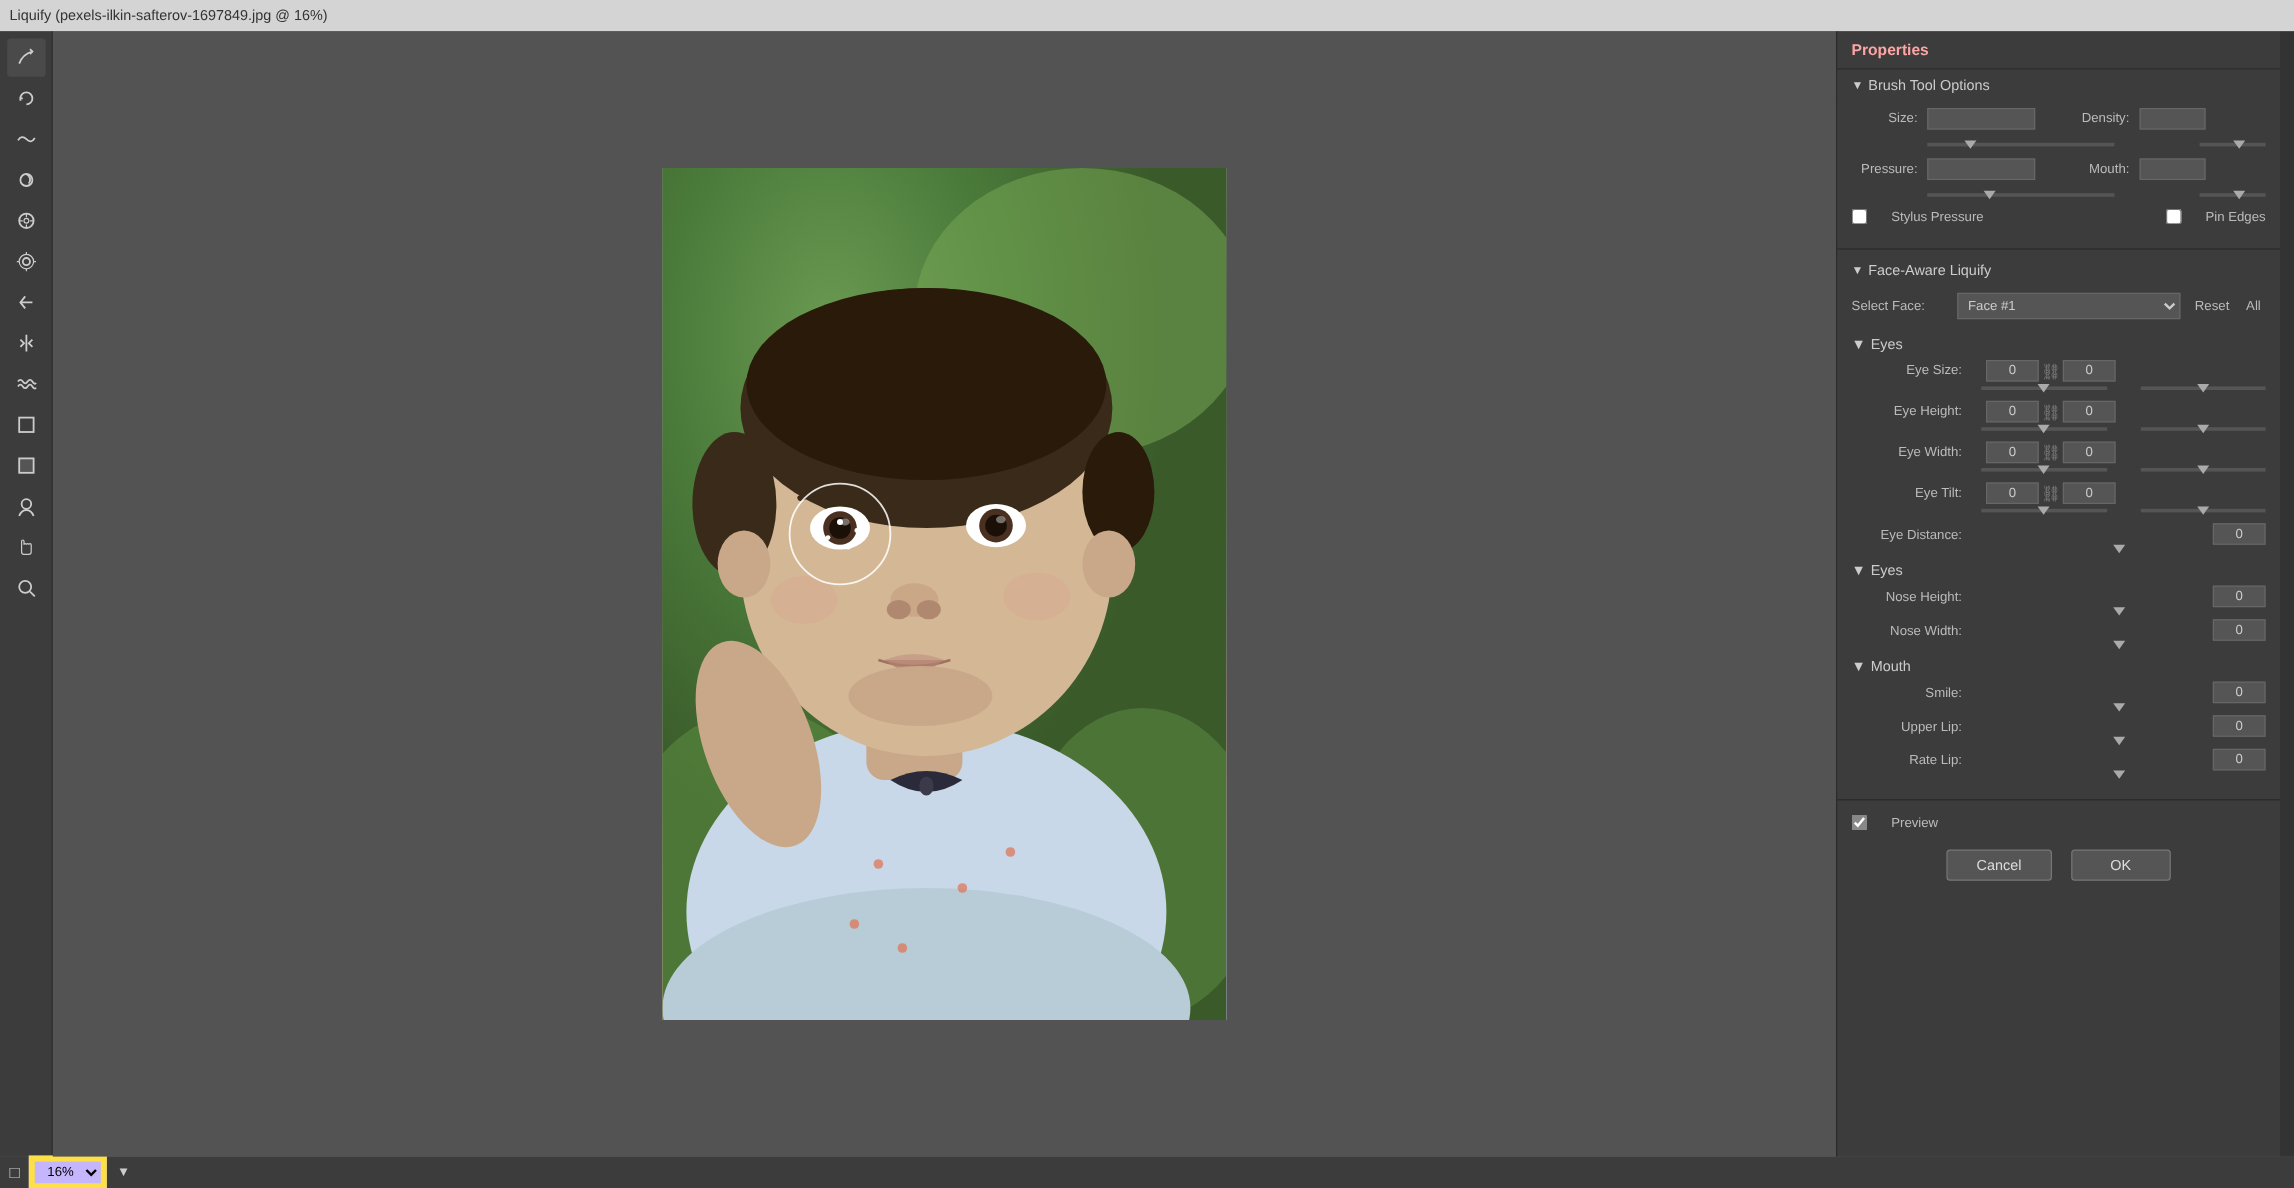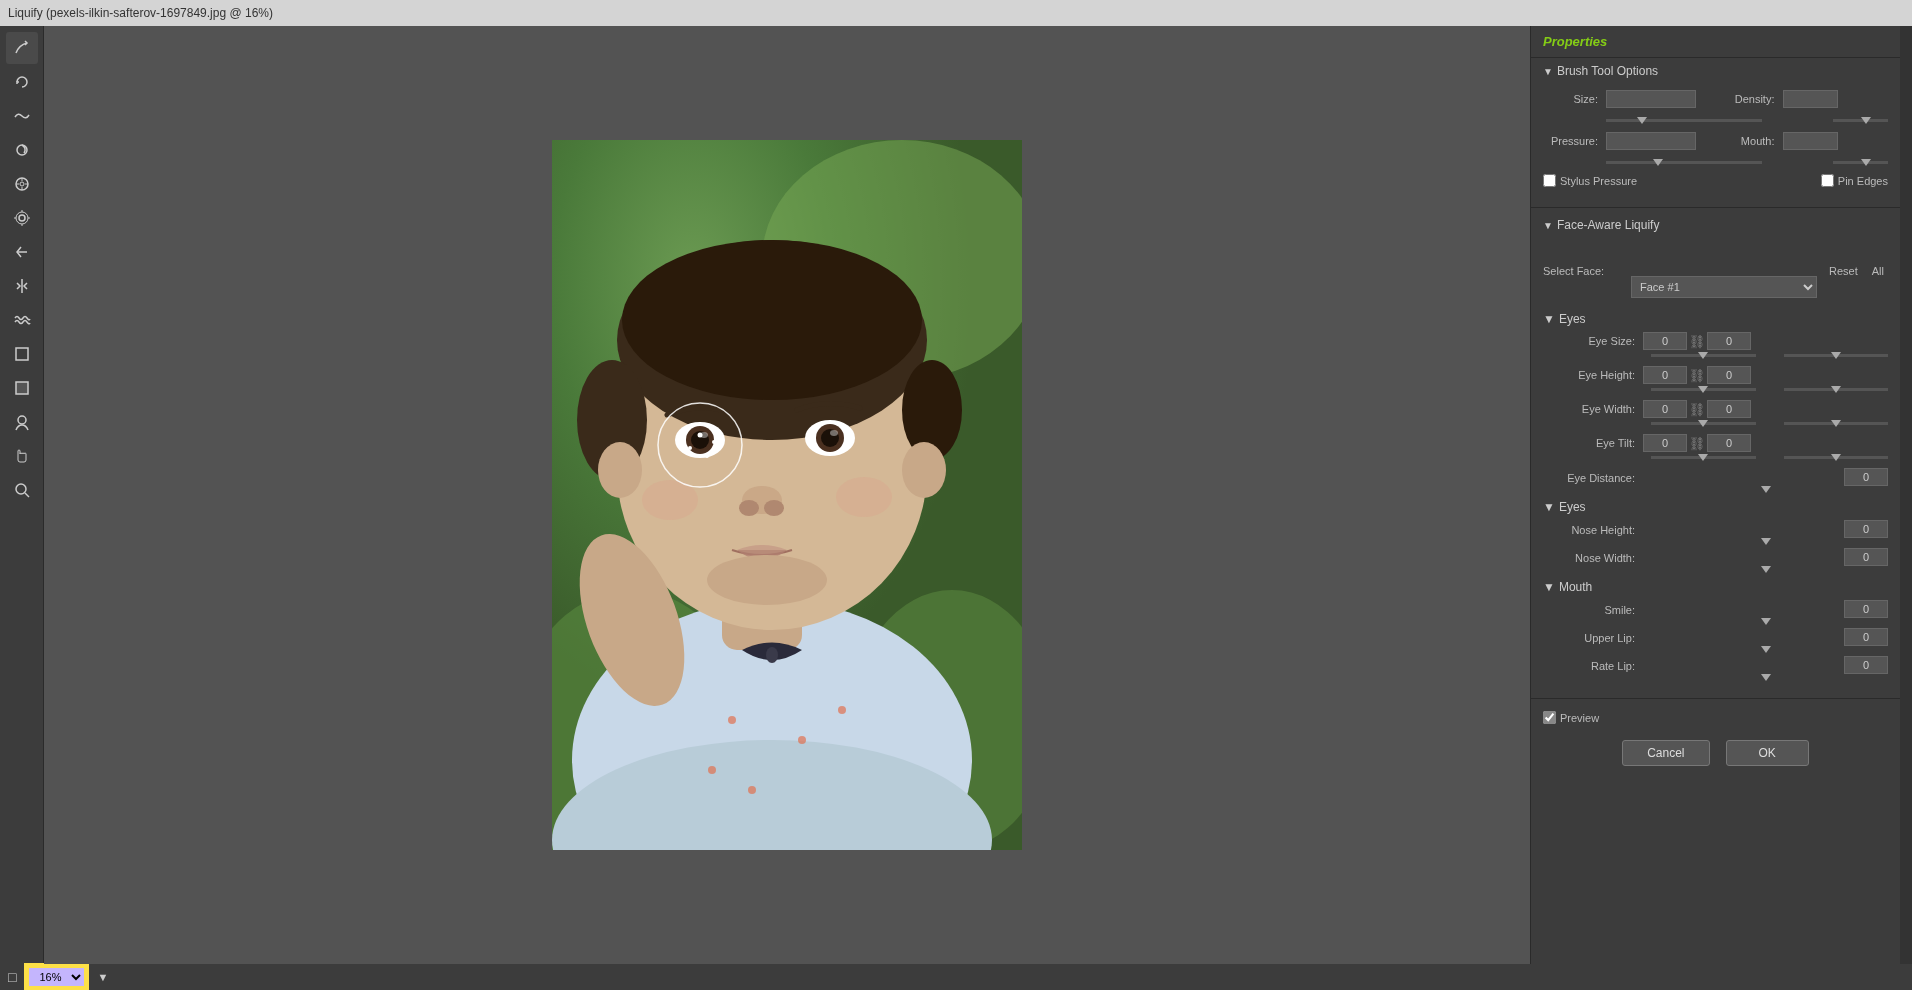--- a/index.html
+++ b/index.html
@@ -100,23 +100,22 @@
       background: #3c3c3c;
       border-left: 1px solid #2a2a2a;
       display: flex;
       flex-direction: column;
       overflow-y: auto;
     }
     .panel-header {
       padding: 8px 12px;
       font-size: 13px;
       font-weight: bold;
-      color: #84cc16;
+      color: #fca5a5;
       border-bottom: 1px solid #2a2a2a;
-      font-style: italic;
     }
     .section-header {
       display: flex;
       align-items: center;
       padding: 6px 12px;
       background: #3c3c3c;
       color: #ccc;
       font-size: 12px;
       cursor: pointer;
       gap: 4px;
@@ -174,21 +173,21 @@
     }
     .full-row {
       display: flex;
       align-items: center;
       justify-content: space-between;
       margin-bottom: 6px;
     }
     .checkbox-label {
       display: flex;
       align-items: center;
-      gap: 4px;
+      gap: 20px;
       color: #bbb;
       font-size: 11px;
     }
     input[type="checkbox"] {
       accent-color: #888;
     }
     
     .face-select-row {
       display: flex;
       align-items: center;
@@ -201,21 +200,20 @@
       min-width: 80px;
     }
     .face-dropdown {
       flex: 1;
       height: 22px;
       background: #555;
       border: 1px solid #666;
       color: #ccc;
       font-size: 11px;
       padding: 0 4px;
-      margin-top: 32px;
     }
     .face-actions {
       display: flex;
       gap: 6px;
     }
     .face-action-btn {
       background: transparent;
       border: none;
       color: #bbb;
       font-size: 11px;
@@ -266,21 +264,21 @@
       border-right: 5px solid transparent;
       border-top: 7px solid #aaa;
       position: absolute;
       top: -2px;
     }
     
     .linked-param-row {
       display: flex;
       align-items: center;
       margin-bottom: 2px;
-      gap: 0;
+      gap: 12px;
     }
     .linked-param-label {
       color: #bbb;
       font-size: 11px;
       min-width: 100px;
       text-align: right;
       padding-right: 8px;
     }
     .linked-inputs {
       display: flex;

